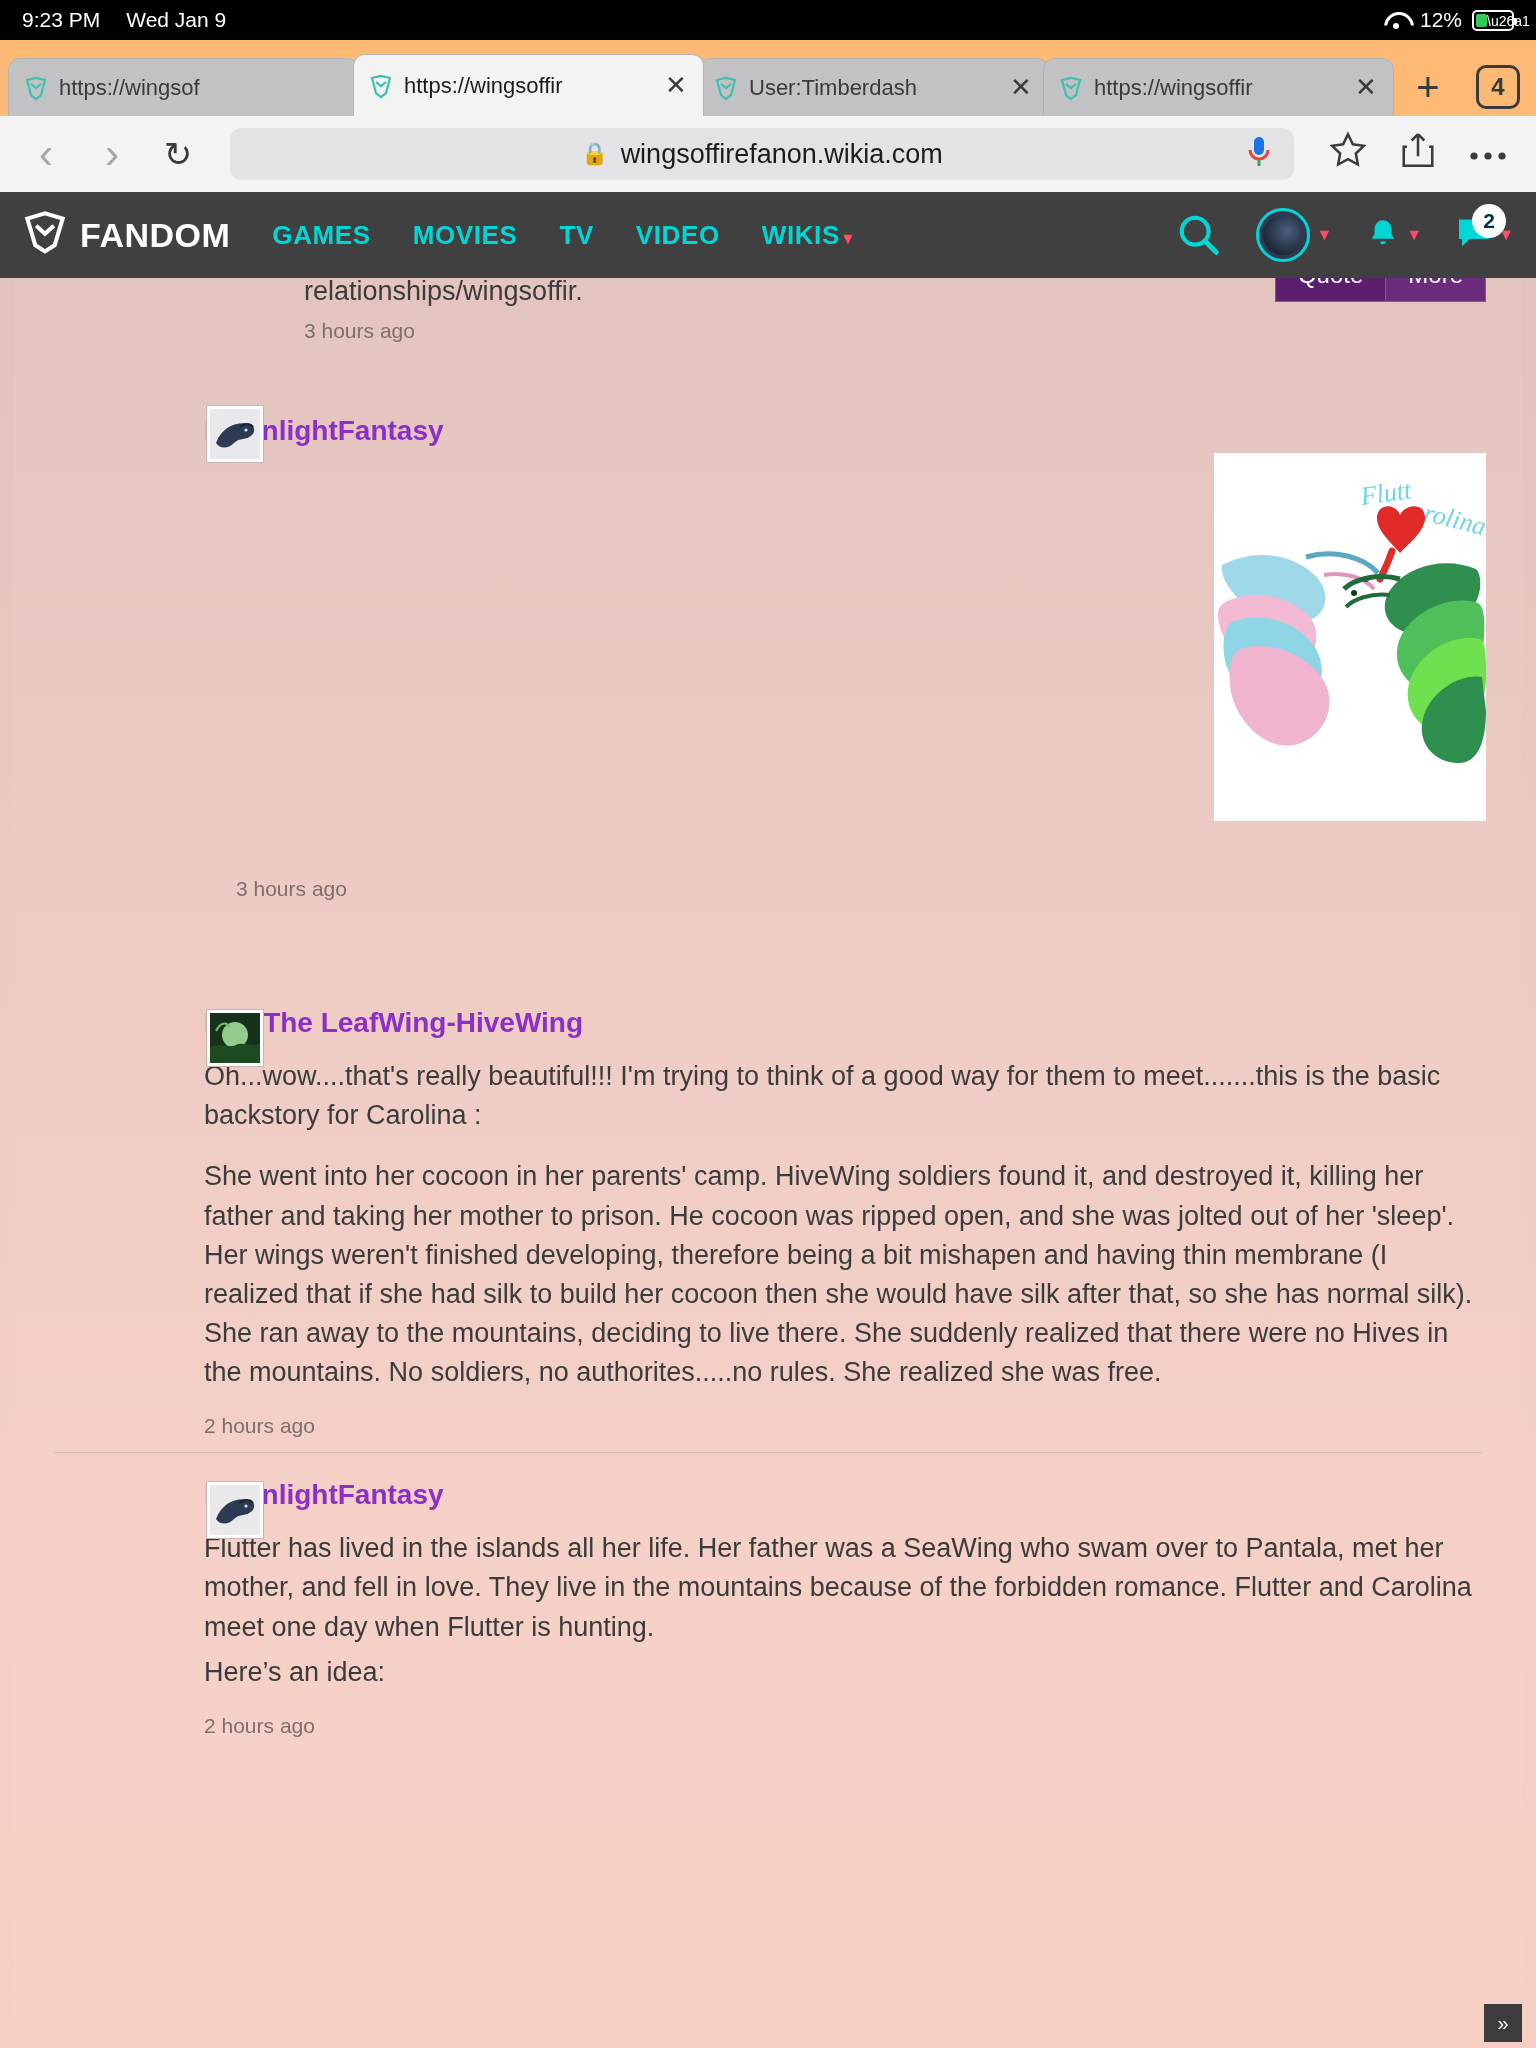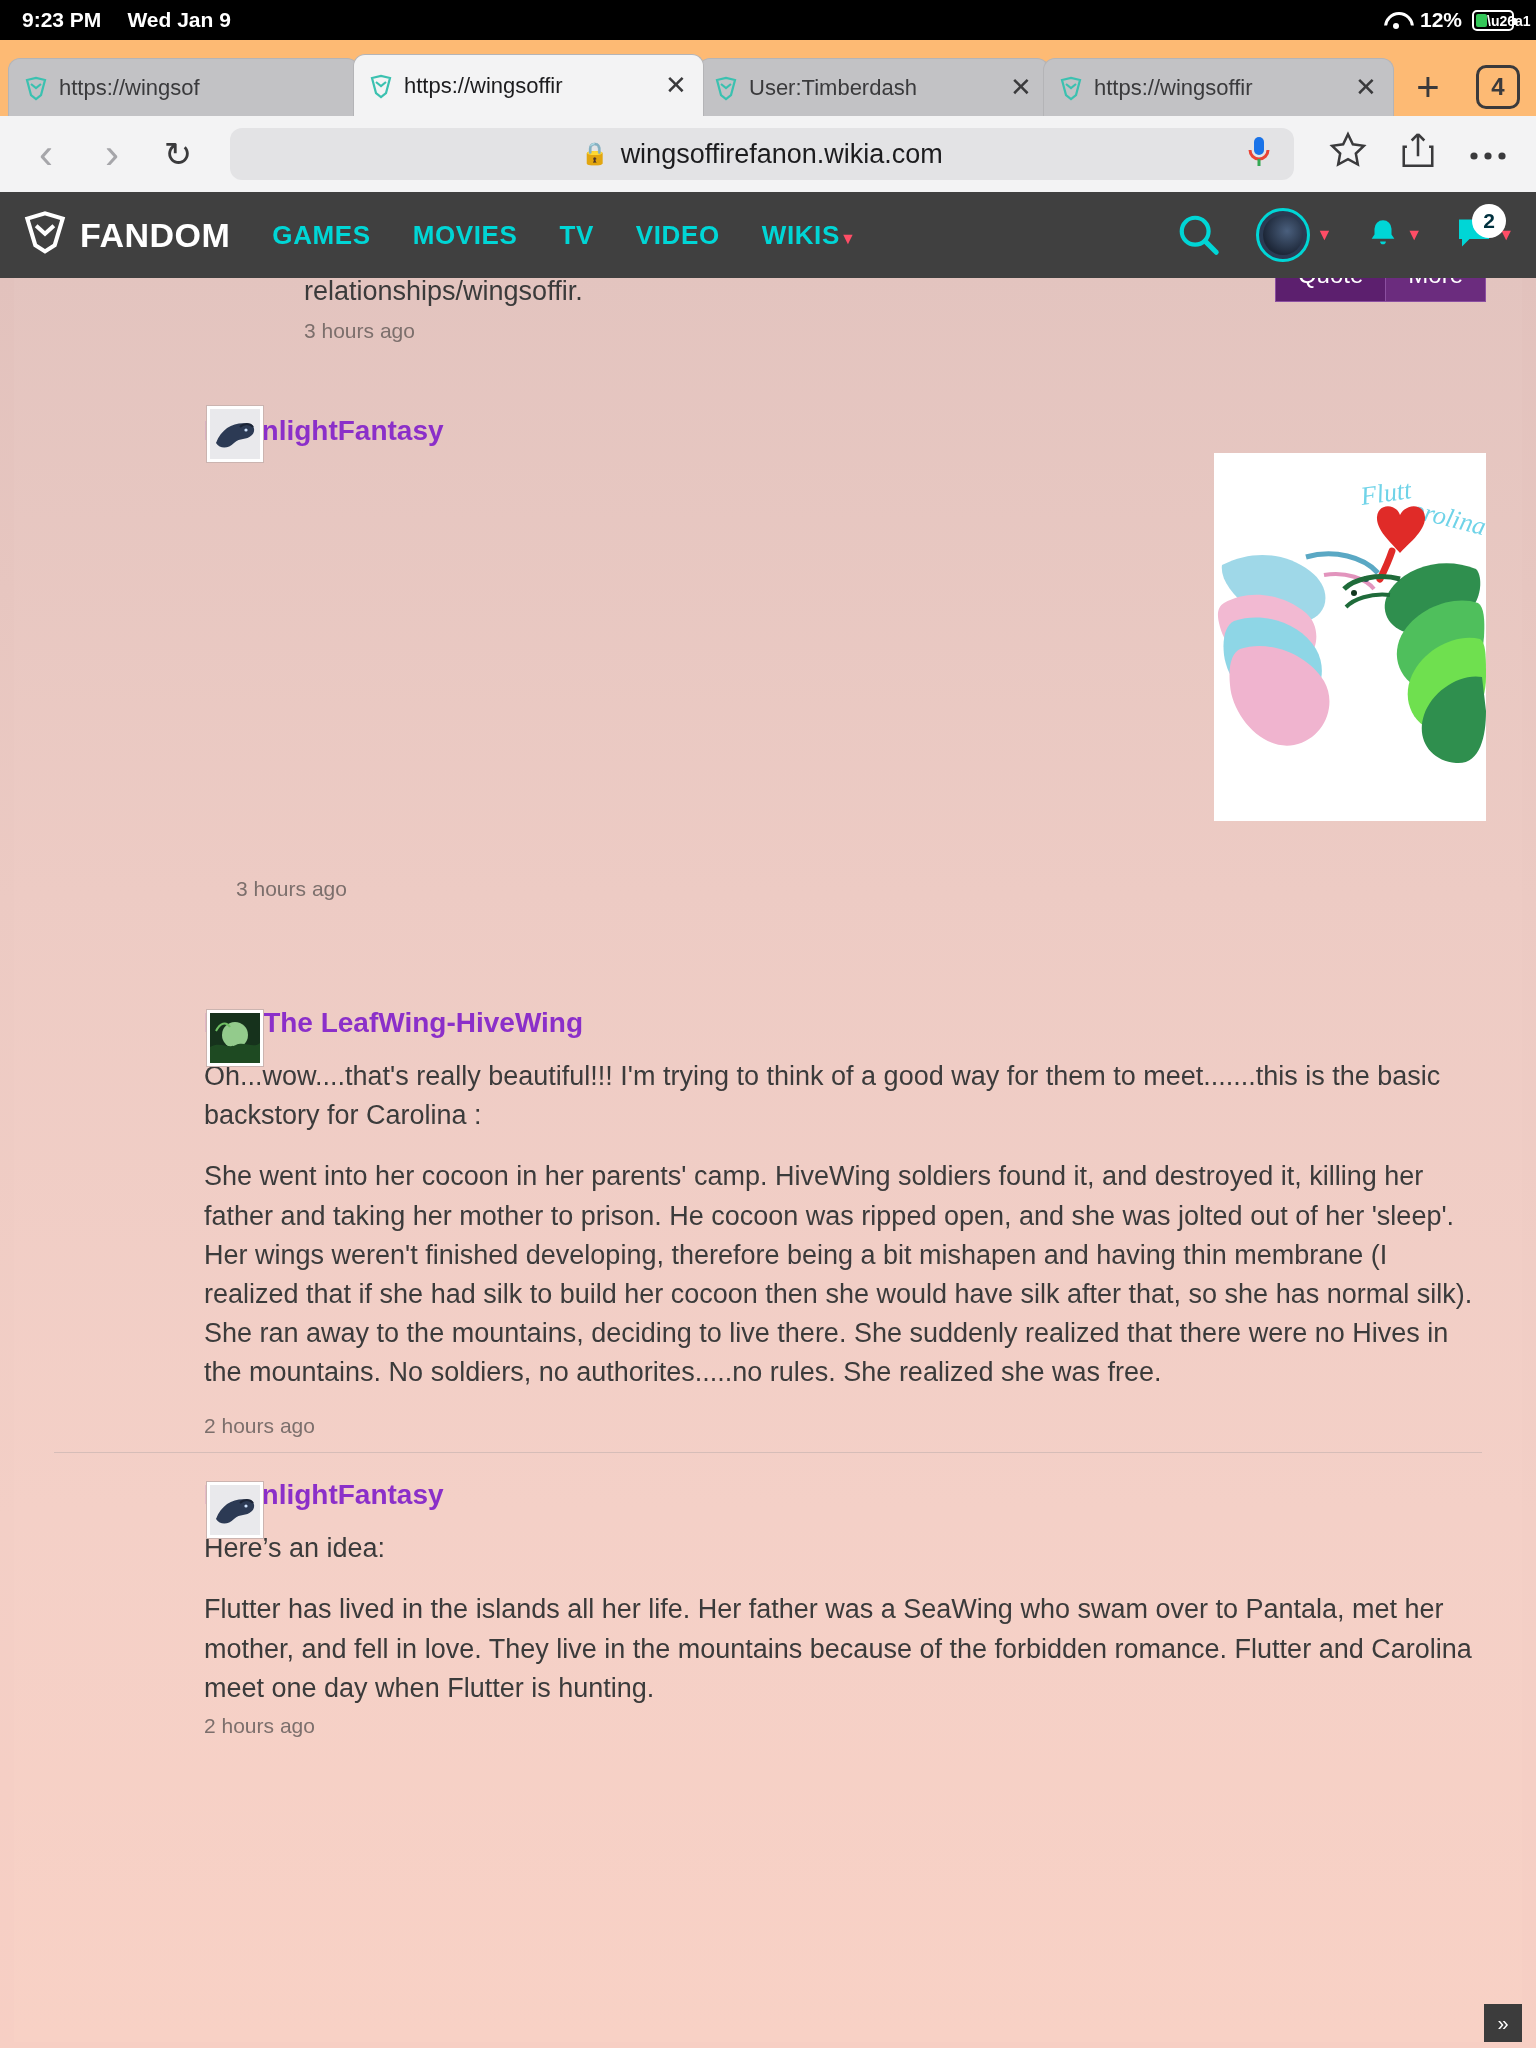--- a/index.html
+++ b/index.html
@@ -13,21 +13,21 @@
 
   
   .statusbar {
     height: 40px;
     background: #000;
     color: #fff;
     display: flex;
     align-items: center;
     padding: 0 22px;
     font-size: 21px;
-    font-weight: 700;
+    font-weight: 400;
   }
   .statusbar .sb-left { display: flex; align-items: center; gap: 26px; }
   .statusbar .sb-right { margin-left: auto; display: flex; align-items: center; gap: 10px; }
   .wifi-icon { display: inline-block; width: 26px; height: 20px; position: relative; }
   .wifi-icon::before {
     content: "";
     position: absolute; left: 0; top: 2px;
     width: 24px; height: 24px;
     border: 3px solid #fff;
     border-radius: 50%;
@@ -547,21 +547,21 @@
       <div class="post-avatar" style="position:absolute; left:192px; margin-top:2px;">
         <svg class="av-img" viewBox="0 0 50 50">
           <rect width="50" height="50" fill="#e9e9ec"></rect>
           <path d="M6 34 C12 18 26 12 40 15 C44 16 46 22 42 26 C36 32 30 28 24 34 C18 40 10 40 6 34 Z" fill="#2c3a54"></path>
           <path d="M30 18 C34 14 40 14 43 18" stroke="#1b2436" stroke-width="2" fill="none"></path>
           <circle cx="36" cy="21" r="1.6" fill="#cfe4ff"></circle>
         </svg>
       </div>
       <div class="post-user">MoonlightFantasy</div>
       <div class="post-body" style="margin-top:18px;">
+        <p style="margin-bottom:6px;">Flutter has lived in the islands all her life. Her father was a SeaWing who swam over to Pantala, met her mother, and fell in love. They live in the mountains because of the forbidden romance. Flutter and Carolina meet one day when Flutter is hunting.</p>
         <p>Here’s an idea:</p>
-        <p style="margin-bottom:6px;">Flutter has lived in the islands all her life. Her father was a SeaWing who swam over to Pantala, met her mother, and fell in love. They live in the mountains because of the forbidden romance. Flutter and Carolina meet one day when Flutter is hunting.</p>
       </div>
       <div class="timestamp">2 hours ago</div>
     </div>
 
     <div class="scroll-hint">»</div>
   </div>
 </div>
 
 </body></html>

